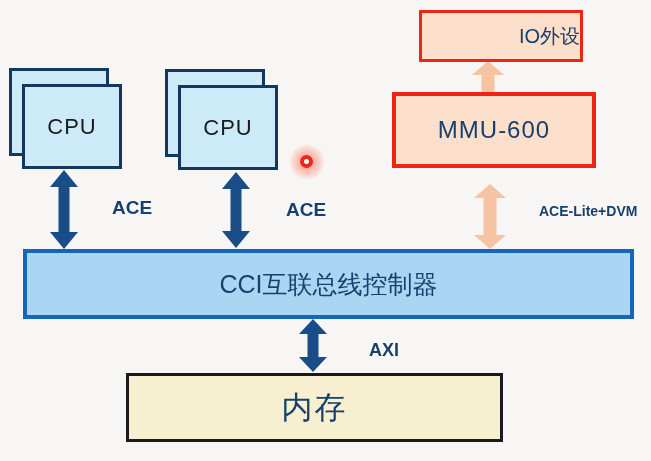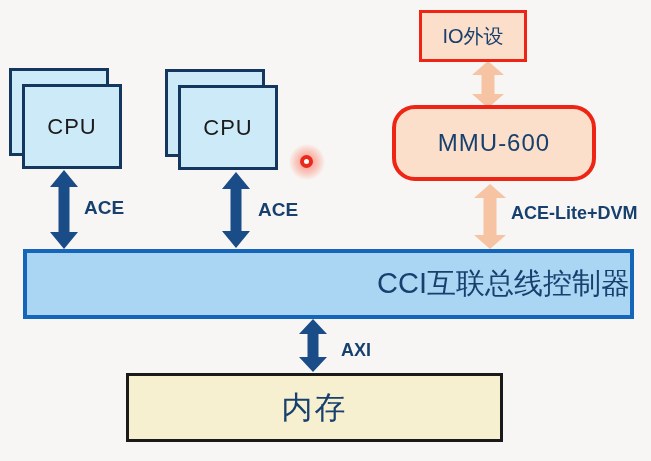--- a/index.html
+++ b/index.html
@@ -18,27 +18,27 @@
   }
   .box{position:absolute;box-sizing:border-box;display:flex;align-items:center;justify-content:center;}
   .cpu-back{background:var(--cpu-fill);border:3px solid var(--navy-border);}
   .cpu-front{background:var(--cpu-fill);border:3px solid var(--navy-border);
     font-size:22px;color:var(--cpu-text);letter-spacing:1px;}
   .io-box{background:var(--peach-fill);border:3px solid var(--red-border);
     font-size:20px;color:var(--navy-text);}
   .mmu-box{background:var(--peach-fill);border:4px solid var(--red-border);
     font-size:24px;color:var(--navy-text);letter-spacing:1px;}
   .cci-bar{background:var(--cci-fill);border:4px solid var(--cci-border);
-    font-size:29px;color:var(--navy-text);justify-content:flex-end;}
+    font-size:25px;color:var(--navy-text);}
   .mem-box{background:var(--memory-fill);border:3px solid var(--memory-border);
     font-size:31px;color:var(--navy-text);letter-spacing:2px;}
-  .lbl{position:absolute;color:var(--navy-text);font-weight:600;}
+  .lbl{position:absolute;color:var(--navy-text);font-weight:600;margin-left:28px;}
   .lbl-ace{font-size:19px;}
   .lbl-axi{font-size:18px;}
-  .lbl-acelite{font-size:18px;}
+  .lbl-acelite{font-size:14px;}
   svg.arrow{position:absolute;display:block;}
   .navy-poly{fill:var(--navy-arrow);}
   .peach-poly{fill:var(--peach-arrow);}
   .laser-glow{position:absolute;left:289px;top:144px;width:36px;height:36px;border-radius:50%;
     background:radial-gradient(circle, rgba(255,70,50,0.60) 0%, rgba(255,90,60,0.28) 45%, rgba(255,120,80,0) 72%);}
   .laser-ring{position:absolute;left:300px;top:155px;width:13px;height:13px;border-radius:50%;
     background:#fff;border:4px solid var(--laser-red);box-sizing:border-box;}
 </style>
 </head>
 <body>
@@ -67,25 +67,25 @@
   </div>
 
   <div class="box cpu-back" style="left:165px;top:69px;width:100px;height:88px;"></div>
   <div class="box cpu-front" style="left:178px;top:85px;width:100px;height:85px;">
     <span>CPU</span>
   </div>
 
   <div class="laser-glow"></div>
   <div class="laser-ring"></div>
 
-  <div class="box io-box" style="left:419px;top:10px;width:108px;height:52px;">
+  <div class="box io-box" style="left:419px;top:10px;width:164px;height:52px;justify-content:flex-end;">
     <span>IO外设</span>
   </div>
 
-  <div class="box mmu-box" style="left:392px;top:105px;width:204px;height:76px;border-radius:23px;">
+  <div class="box mmu-box" style="left:392px;top:92px;width:204px;height:76px;">
     <span>MMU-600</span>
   </div>
 
   <div class="box cci-bar" style="left:23px;top:249px;width:611px;height:70px;">
     <span>CCI互联总线控制器</span>
   </div>
 
   <div class="box mem-box" style="left:126px;top:373px;width:377px;height:69px;">
     <span>内存</span>
   </div>

